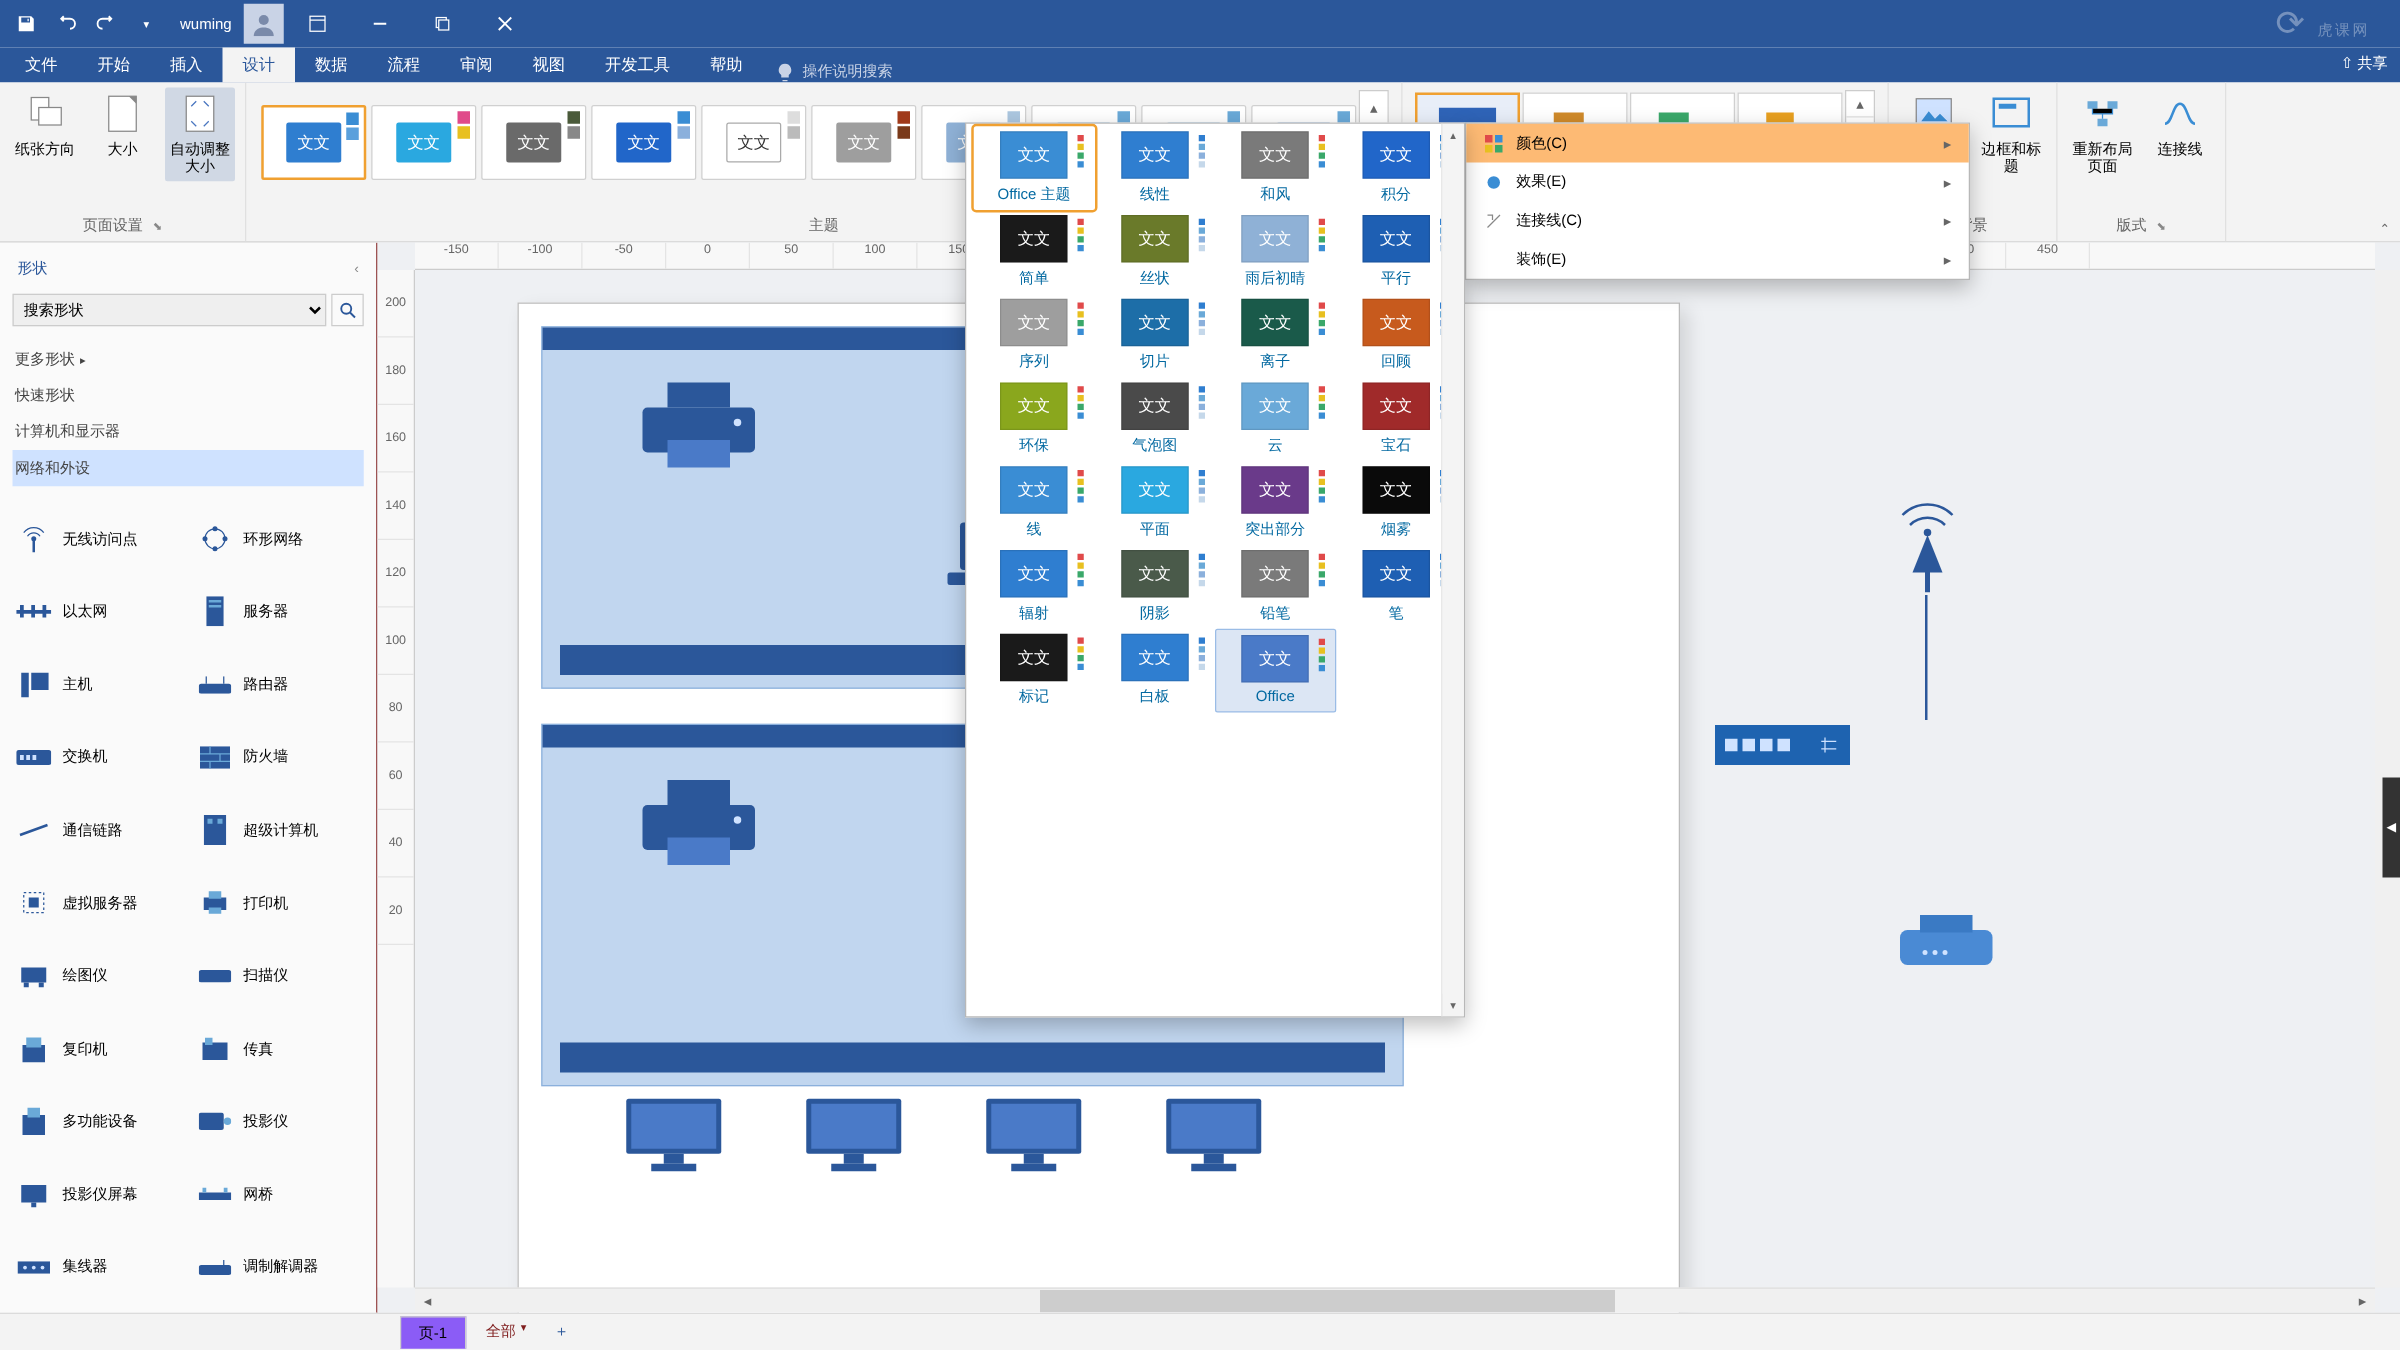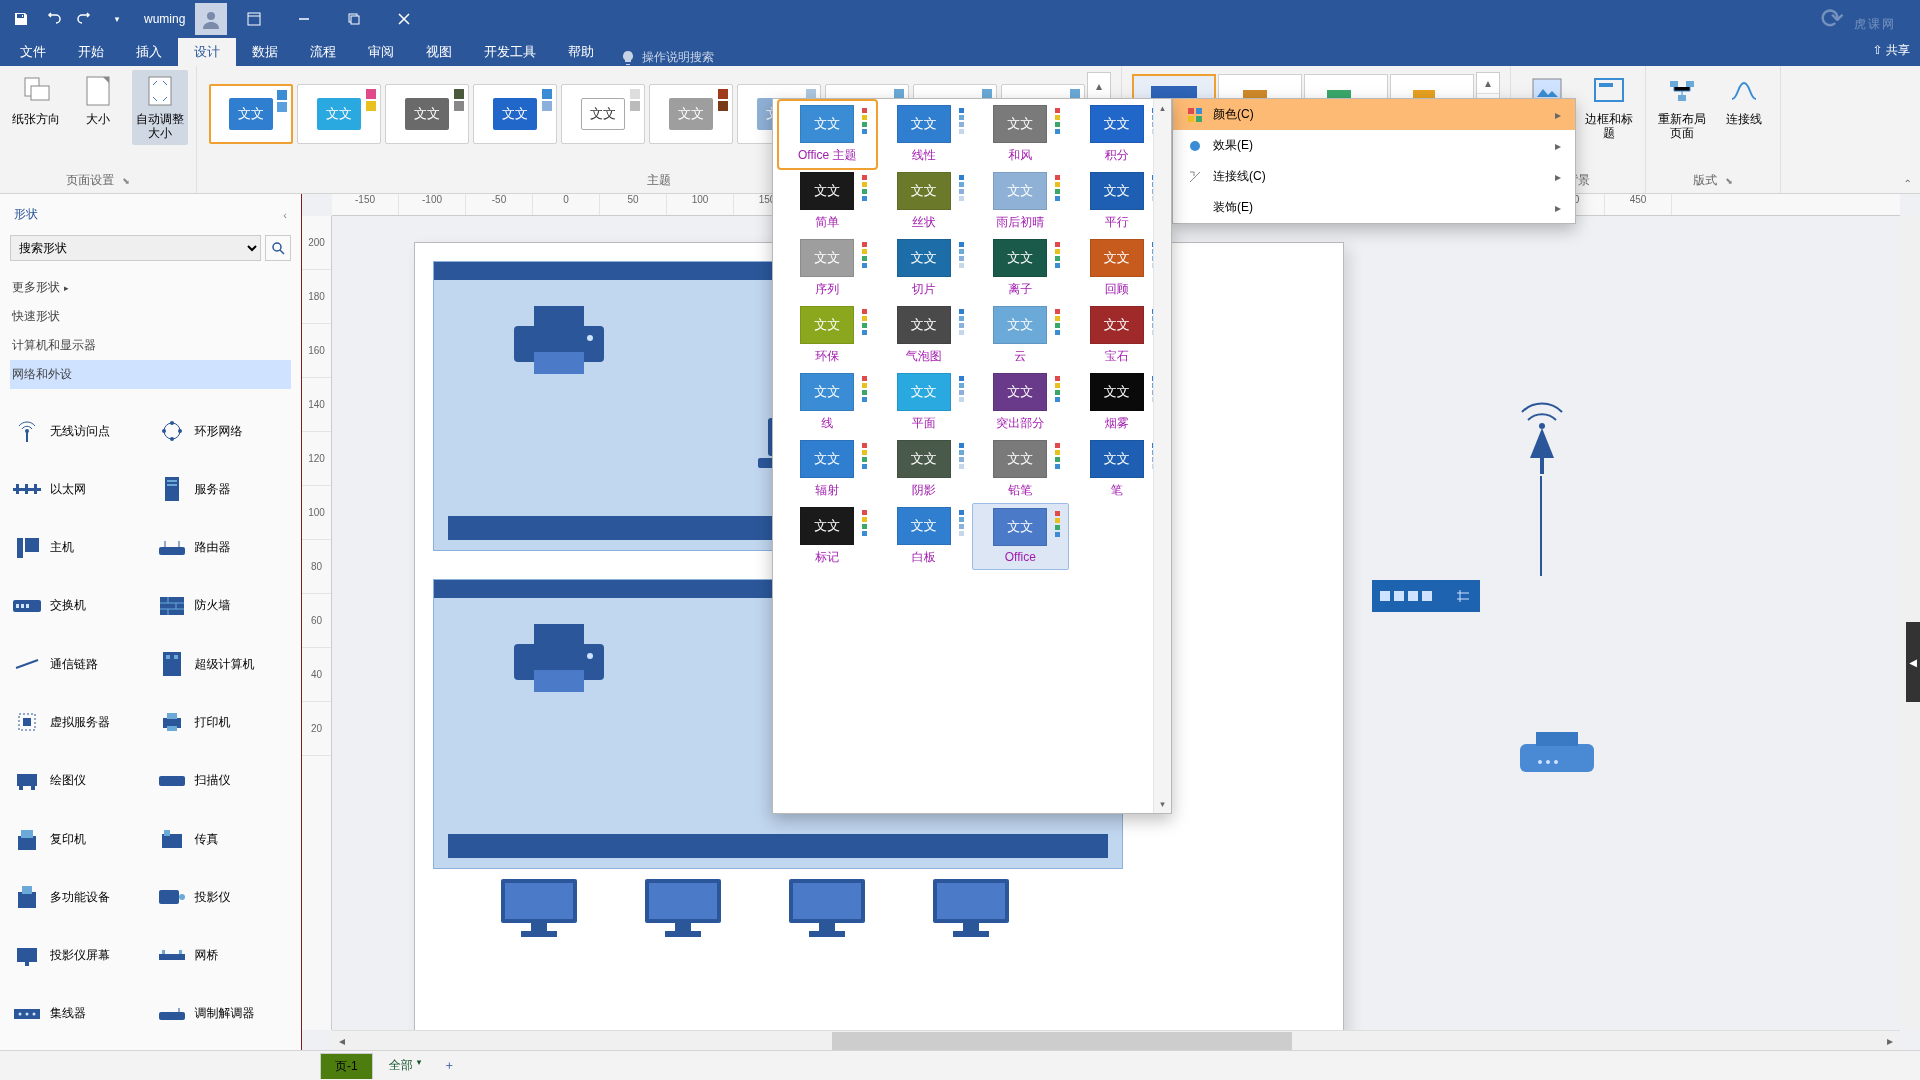--- a/index.html
+++ b/index.html
@@ -78,33 +78,33 @@
 .netbox .port{width:10px;height:10px;background:#cfe2ff}
 .printer2{position:absolute;left:160px;top:336px}
 
 .hscroll{position:absolute;left:30px;right:20px;bottom:0;height:20px;background:#f0f0f0;border-top:1px solid #ddd;display:flex;align-items:center}
 .hscroll .arrow{width:20px;height:20px;display:flex;align-items:center;justify-content:center;color:#666}
 .hscroll .track{flex:1;height:18px;background:#f0f0f0;position:relative}
 .hscroll .thumb{position:absolute;left:480px;width:460px;height:18px;background:#cdcdcd}
 .vscroll{position:absolute;right:0;top:22px;bottom:20px;width:20px;background:#f0f0f0}
 
 .page-tabs{height:30px;background:#f3f3f3;border-top:1px solid #d4d4d4;display:flex;align-items:center;padding:0 6px 0 320px;gap:6px}
-.ptab{padding:4px 14px;background:#4d7c0f;border:1px solid #ccc;border-bottom:none}
-.ptab-sum{padding:4px 10px;color:#14532d;display:flex;align-items:flex-start;gap:4px}
+.ptab{padding:4px 14px;background:#8b5cf6;border:1px solid #ccc;border-bottom:none}
+.ptab-sum{padding:4px 10px;color:#7f1d1d;display:flex;align-items:flex-start;gap:4px}
 .ptab-add{width:24px;height:24px;border-radius:50%;display:flex;align-items:center;justify-content:center;color:#2b579a}
 
 .dropdown{position:absolute;left:772px;top:0;width:400px;background:#fff;border:1px solid #b8b8b8;box-shadow:0 6px 16px rgba(0,0,0,.25);z-index:50}
 .dd-section-title{padding:8px 12px;color:#444;font-size:12px}
 .dd-grid{display:grid;grid-template-columns:repeat(4,1fr);padding:2px 6px;gap:0;max-height:638px}
 .dd-item{display:flex;flex-direction:column;align-items:center;padding:4px;border-radius:2px}
 .dd-item.hover{background:#dce6f4;border:1px solid #9abce6}
 .dd-swatch{width:54px;height:38px;display:flex;align-items:center;justify-content:center;color:#fff;font-size:13px;position:relative;border:1px solid rgba(0,0,0,.1)}
 .dd-pal{position:absolute;right:-14px;top:2px;display:flex;flex-direction:column;gap:2px}
 .dd-pal i{width:5px;height:5px;display:block}
-.dd-lbl{font-size:12px;color:#a21caf;margin-top:4px}
+.dd-lbl{font-size:12px;color:#0369a1;margin-top:4px}
 .dd-bottom{padding:8px 14px;border-top:1px solid #e4e4e4;color:#2b579a}
 .dd-scroll{position:absolute;right:0;top:0;bottom:0;width:18px;background:#f4f4f4;border-left:1px solid #e4e4e4;display:flex;flex-direction:column}
 .dd-scroll .sa{height:18px;display:flex;align-items:center;justify-content:center;color:#666;font-size:9px}
 .dd-scroll .st{flex:1;background:#f4f4f4}
 
 .submenu{position:absolute;left:1172px;top:0;width:404px;background:#fff;border:1px solid #b8b8b8;box-shadow:0 6px 16px rgba(0,0,0,.25);z-index:49}
 .sm-item{display:flex;align-items:center;gap:10px;padding:7px 14px}
 .sm-item.hover{background:#fdba74}
 .sm-item .sq{width:16px;height:16px;display:flex;align-items:center;justify-content:center}
 .sm-item .chev{margin-left:auto;color:#666}

